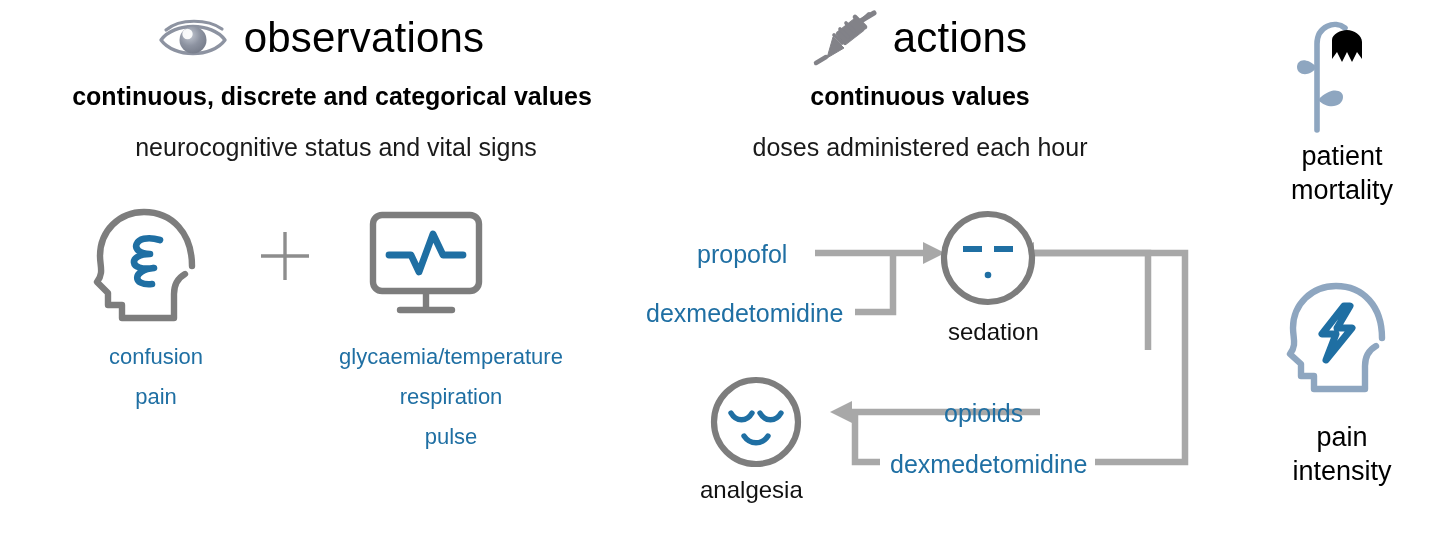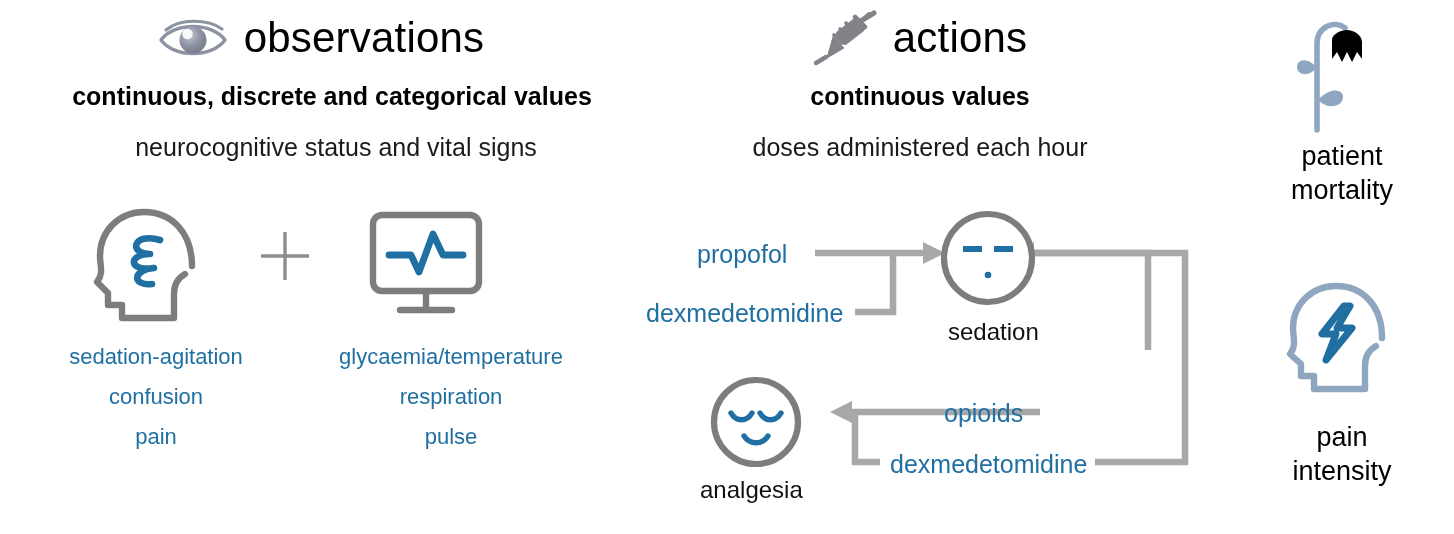--- a/index.html
+++ b/index.html
@@ -93,21 +93,20 @@
 <div class="abs" style="left:367px;top:210px;">
   <svg width="118" height="112" viewBox="0 0 118 112">
     <rect x="6" y="5" width="106" height="76" rx="9" ry="9" fill="none" stroke="#7d7d7d" stroke-width="6.4"></rect>
     <line x1="59" y1="81" x2="59" y2="98" stroke="#7d7d7d" stroke-width="6.4"></line>
     <line x1="33" y1="100" x2="85" y2="100" stroke="#7d7d7d" stroke-width="6.4" stroke-linecap="round"></line>
     <polyline points="22,45 44,45 52,62 66,24 76,45 96,45" fill="none" stroke="#1f6fa3" stroke-width="6.8" stroke-linecap="round" stroke-linejoin="round"></polyline>
   </svg>
 </div>
 
 <div class="obs-list" style="left:24px;top:337px;width:264px;">
-  <div>sedation-agitation</div>
   <div>confusion</div>
   <div>pain</div>
 </div>
 
 <div class="obs-list" style="left:304px;top:337px;width:294px;">
   <div>glycaemia/temperature</div>
   <div>respiration</div>
   <div>pulse</div>
 </div>
 

